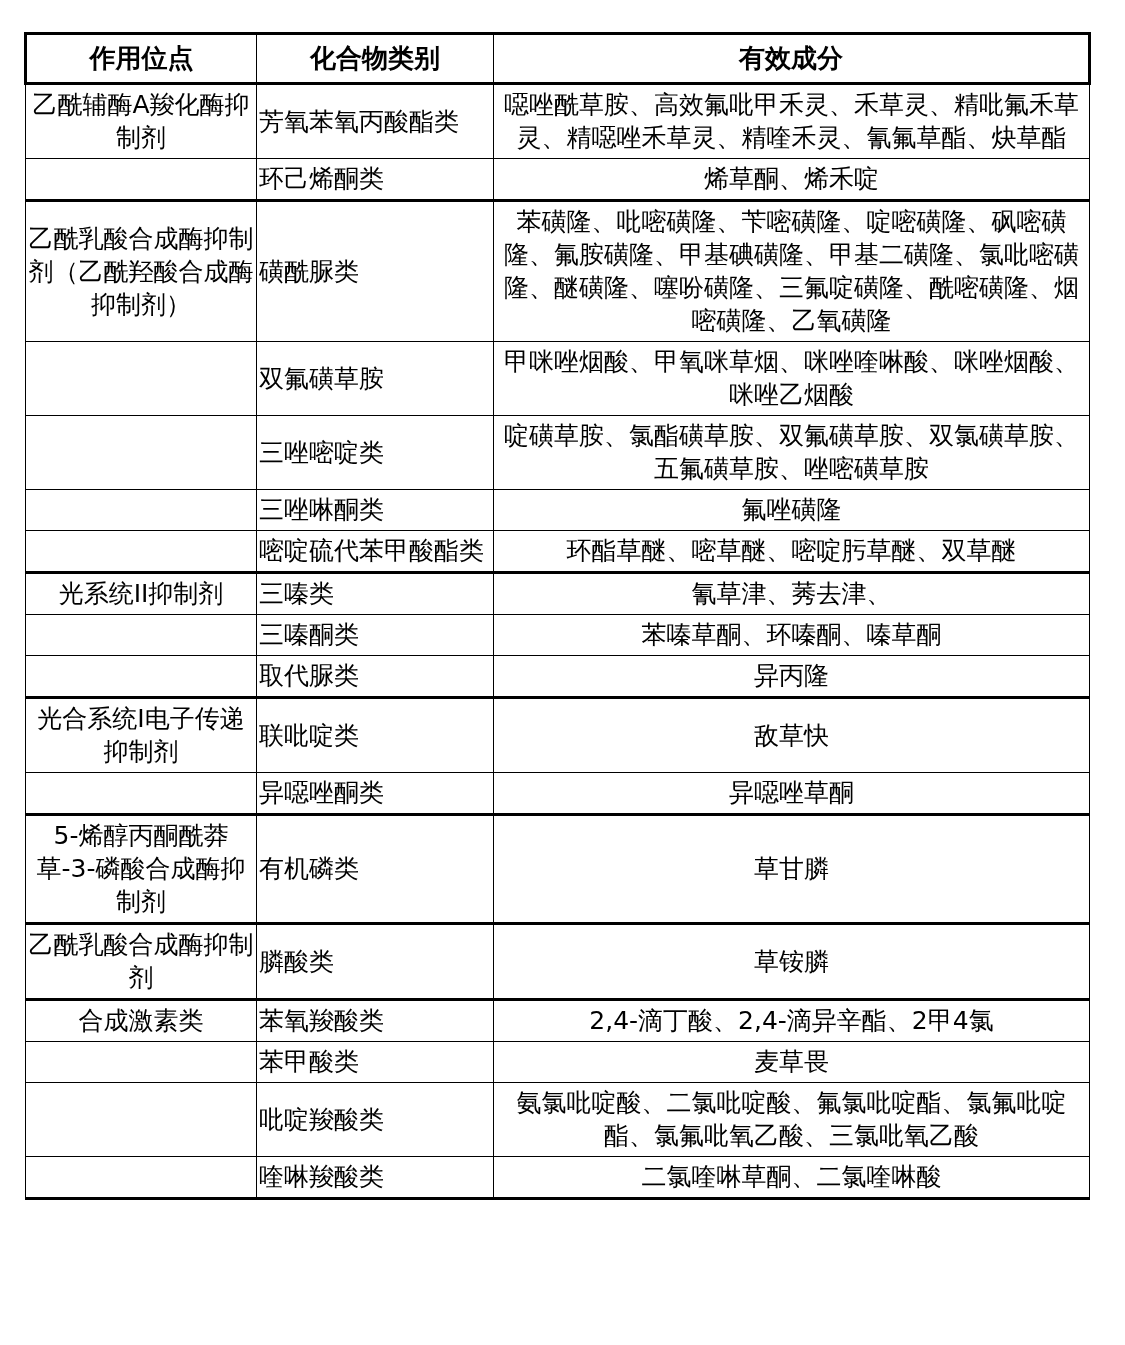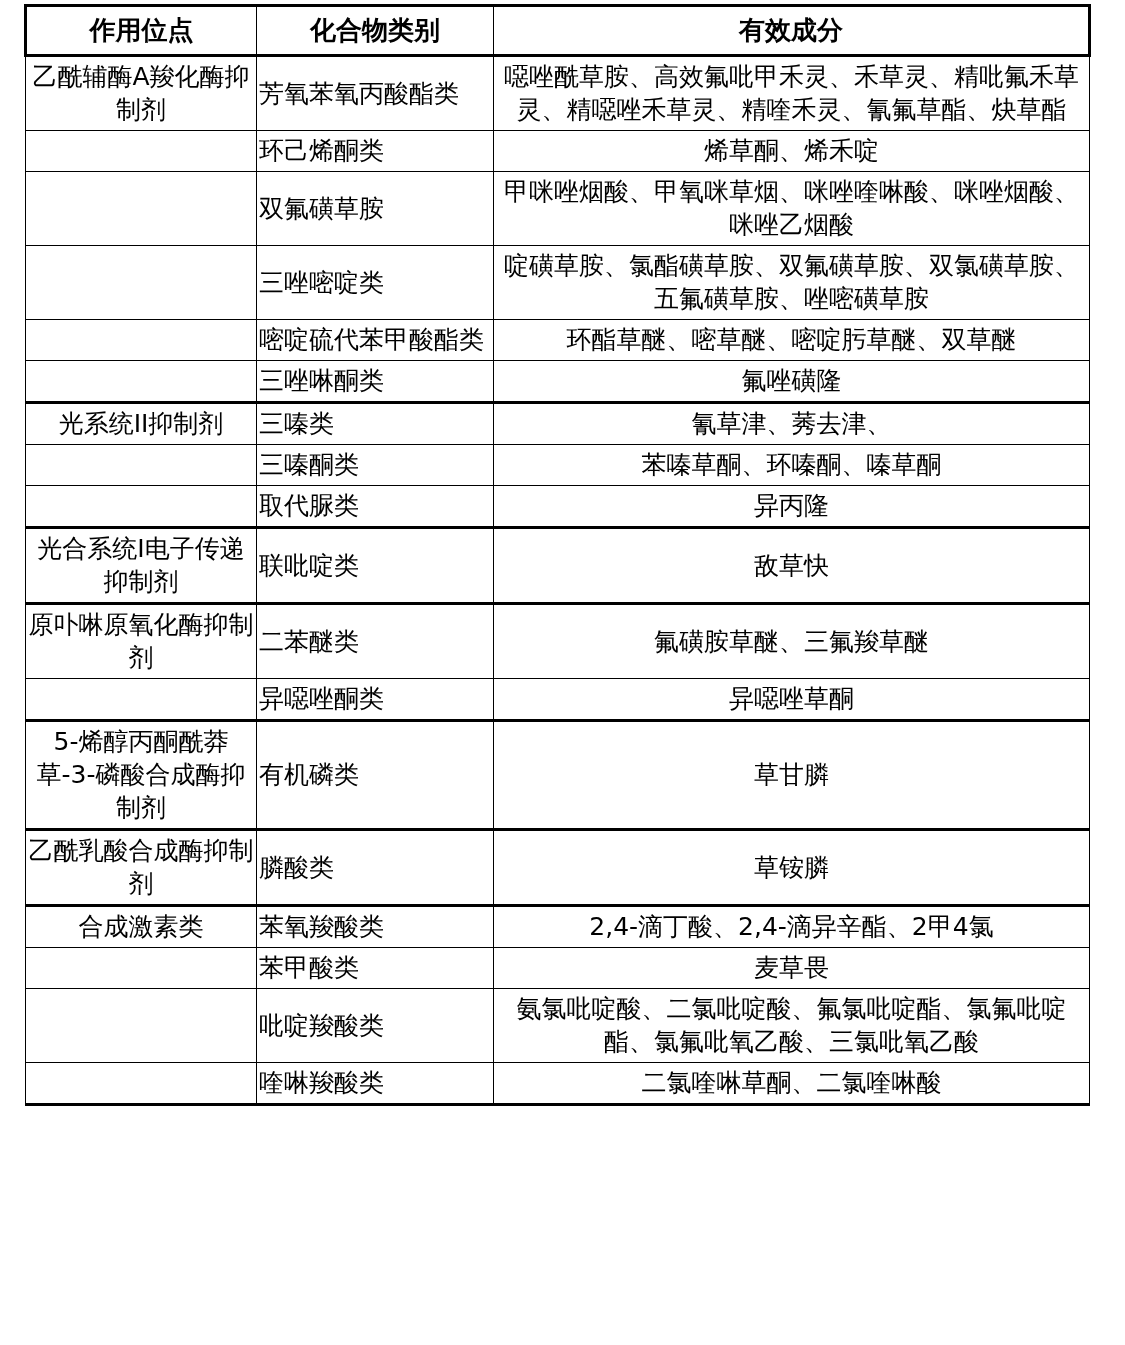--- a/index.html
+++ b/index.html
@@ -13,20 +13,21 @@
     font-family: "DejaVu Sans", "Liberation Sans", sans-serif;
     color: #000000;
     overflow: hidden;
   }
   #sheet {
     width: 1125px;
     height: 1068px;
     position: relative;
     box-sizing: border-box;
     padding: 4px 35px 0 24px;
+    margin-top: 28px;
   }
   table.herbicide-table {
     width: 1064px;
     border-collapse: collapse;
     table-layout: fixed;
     border: 0;
   }
   col.c-site  { width: 231px; }
   col.c-class { width: 237px; }
   col.c-ingr  { width: 596px; }
@@ -106,39 +107,44 @@
         <tr class="group-start">
           <td class="col-site">乙酰辅酶A羧化酶抑制剂</td>
           <td class="col-class">芳氧苯氧丙酸酯类</td>
           <td class="col-ingr">噁唑酰草胺、高效氟吡甲禾灵、禾草灵、精吡氟禾草灵、精噁唑禾草灵、精喹禾灵、氰氟草酯、炔草酯</td>
         </tr>
         <tr>
           <td class="col-site"></td>
           <td class="col-class">环己烯酮类</td>
           <td class="col-ingr">烯草酮、烯禾啶</td>
         </tr>
+        <tr class="group-start">
+          <td class="col-site small-site">乙酰乳酸合成酶抑制剂（乙酰羟酸合成酶抑制剂）</td>
+          <td class="col-class">磺酰脲类</td>
+          <td class="col-ingr">苯磺隆、吡嘧磺隆、苄嘧磺隆、啶嘧磺隆、砜嘧磺隆、氟胺磺隆、甲基碘磺隆、甲基二磺隆、氯吡嘧磺隆、醚磺隆、噻吩磺隆、三氟啶磺隆、酰嘧磺隆、烟嘧磺隆、乙氧磺隆</td>
+        </tr>
         <tr>
           <td class="col-site"></td>
           <td class="col-class">双氟磺草胺</td>
           <td class="col-ingr">甲咪唑烟酸、甲氧咪草烟、咪唑喹啉酸、咪唑烟酸、咪唑乙烟酸</td>
         </tr>
         <tr>
           <td class="col-site"></td>
           <td class="col-class">三唑嘧啶类</td>
           <td class="col-ingr">啶磺草胺、氯酯磺草胺、双氟磺草胺、双氯磺草胺、五氟磺草胺、唑嘧磺草胺</td>
         </tr>
         <tr>
           <td class="col-site"></td>
+          <td class="col-class">三唑啉酮类</td>
+          <td class="col-ingr">氟唑磺隆</td>
+        </tr>
+        <tr>
+          <td class="col-site"></td>
           <td class="col-class tight">嘧啶硫代苯甲酸酯类</td>
           <td class="col-ingr">环酯草醚、嘧草醚、嘧啶肟草醚、双草醚</td>
-        </tr>
-        <tr>
-          <td class="col-site"></td>
-          <td class="col-class">三唑啉酮类</td>
-          <td class="col-ingr">氟唑磺隆</td>
         </tr>
         <tr class="group-start">
           <td class="col-site">光系统II抑制剂</td>
           <td class="col-class">三嗪类</td>
           <td class="col-ingr">氰草津、莠去津、</td>
         </tr>
         <tr>
           <td class="col-site"></td>
           <td class="col-class">三嗪酮类</td>
           <td class="col-ingr">苯嗪草酮、环嗪酮、嗪草酮</td>
@@ -146,25 +152,20 @@
         <tr>
           <td class="col-site"></td>
           <td class="col-class">取代脲类</td>
           <td class="col-ingr">异丙隆</td>
         </tr>
         <tr class="group-start">
           <td class="col-site">光合系统I电子传递抑制剂</td>
           <td class="col-class">联吡啶类</td>
           <td class="col-ingr">敌草快</td>
         </tr>
-        <tr class="group-start">
-          <td class="col-site">原卟啉原氧化酶抑制剂</td>
-          <td class="col-class">二苯醚类</td>
-          <td class="col-ingr">氟磺胺草醚、三氟羧草醚</td>
-        </tr>
         <tr>
           <td class="col-site"></td>
           <td class="col-class">异噁唑酮类</td>
           <td class="col-ingr">异噁唑草酮</td>
         </tr>
         <tr class="group-start">
           <td class="col-site small-site">5-烯醇丙酮酰莽草-3-磷酸合成酶抑制剂</td>
           <td class="col-class">有机磷类</td>
           <td class="col-ingr">草甘膦</td>
         </tr>

